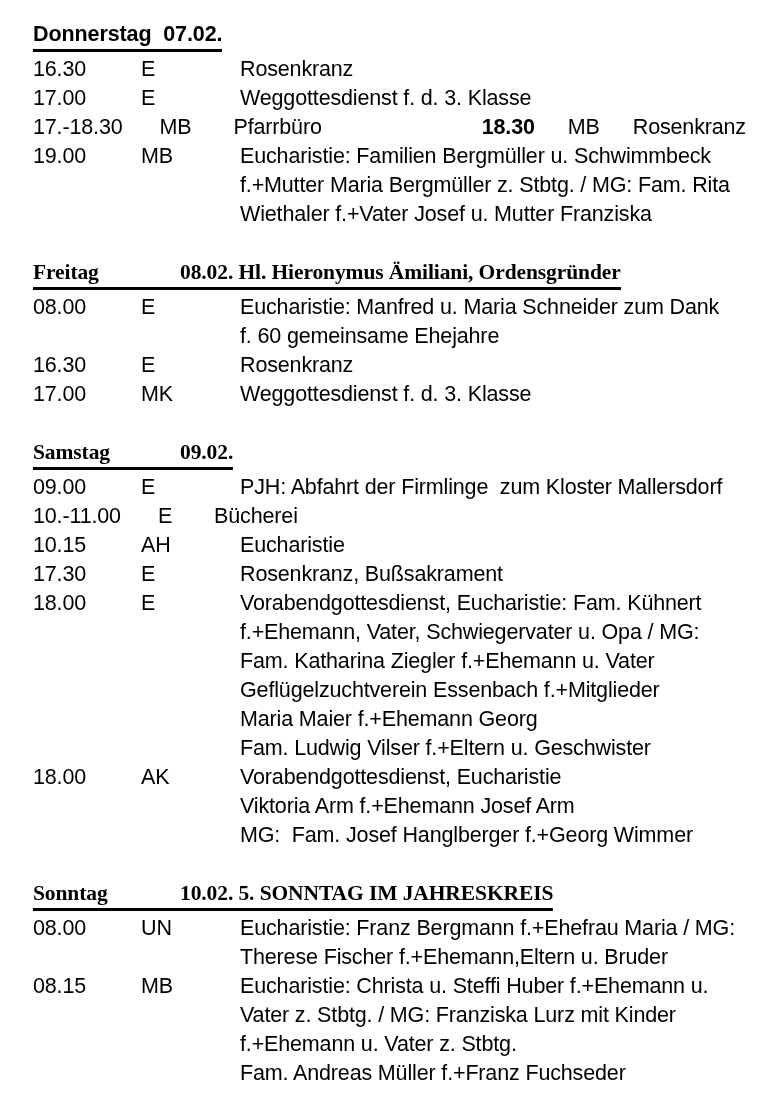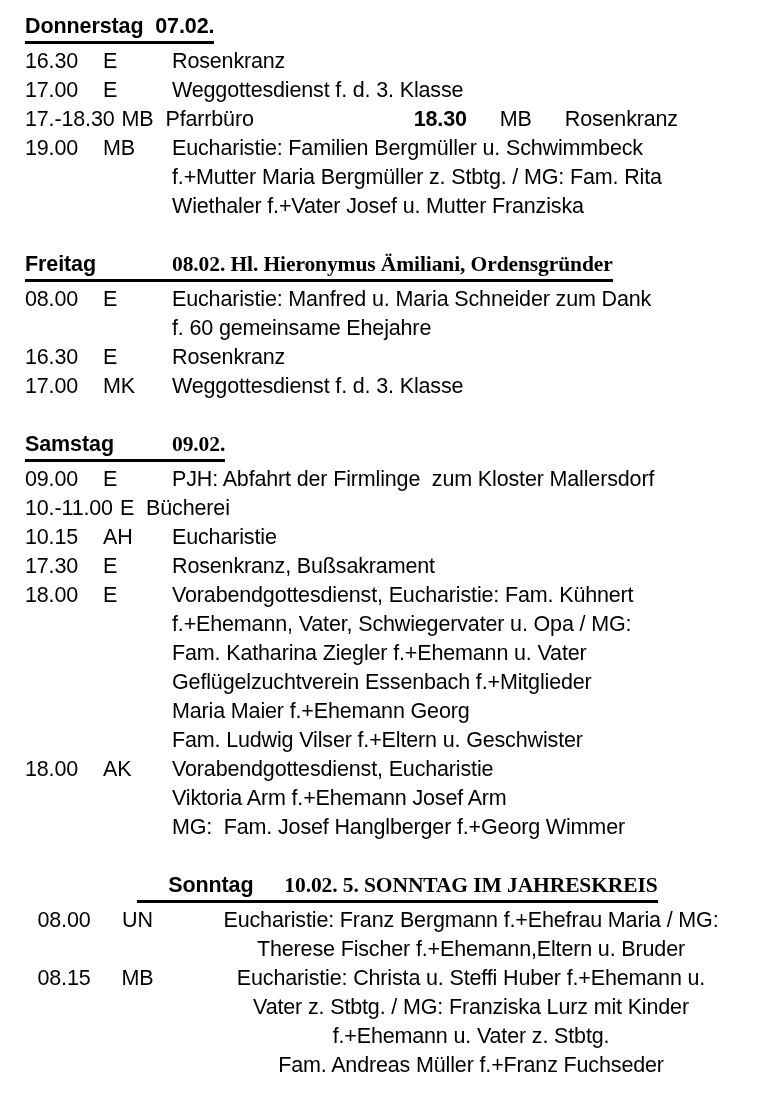--- a/index.html
+++ b/index.html
@@ -11,61 +11,62 @@
     width: 780px;
     height: 1096px;
     font-family: "Liberation Sans", sans-serif;
     color: #000000;
     overflow: hidden;
   }
   #sheet {
     position: relative;
     width: 780px;
     height: 794px;
-    padding: 0;
+    padding: 8px;
     box-sizing: border-box;
   }
   .schedule {
     padding-top: 12px;
     padding-left: 25px;
     padding-right: 10px;
   }
   .day-section {
     margin-bottom: 29px;
   }
   .day-section:last-child {
     margin-bottom: 0;
-    text-align: center;
   }
   
   .day-heading {
     font-weight: bold;
     font-size: 21.5px;
     line-height: 29px;
     letter-spacing: -0.1px;
     white-space: pre;
     display: inline-block;
     border-bottom: 3px solid #000;
     padding-bottom: 0px;
     margin-bottom: 3px;
   }
   .day-heading .hd-day { display: inline-block; }
   .day-heading .hd-date { display: inline-block; font-family: Liberation Serif, serif; }
   
   .day-heading.aligned .hd-day {
     width: 147px;
+    font-family: Liberation Serif, serif;
   }
   
   .row {
     display: flex;
     align-items: baseline;
     font-size: 21.5px;
     line-height: 29px;
     white-space: pre;
     letter-spacing: -0.15px;
+    gap: 30px;
   }
   .col-time {
     width: 78px;
     flex: 0 0 78px;
   }
   .col-code {
     width: 69px;
     flex: 0 0 69px;
   }
   .col-text {

